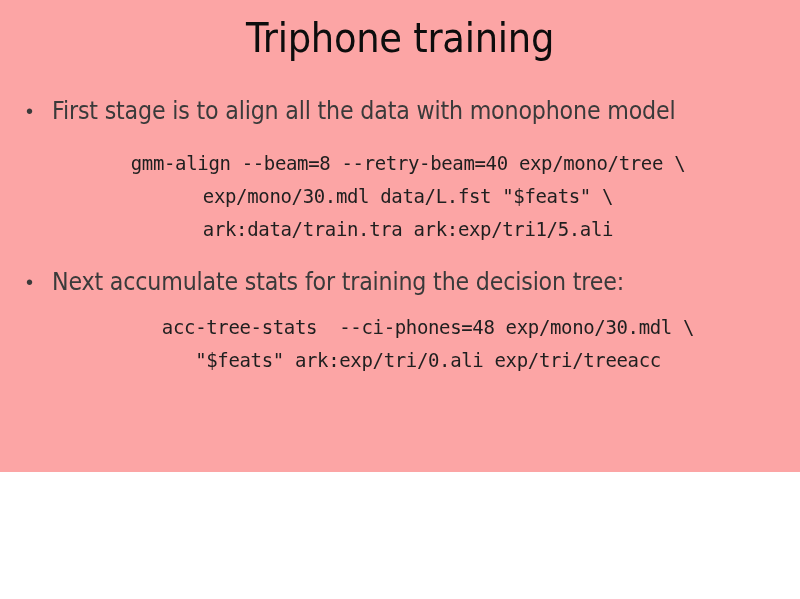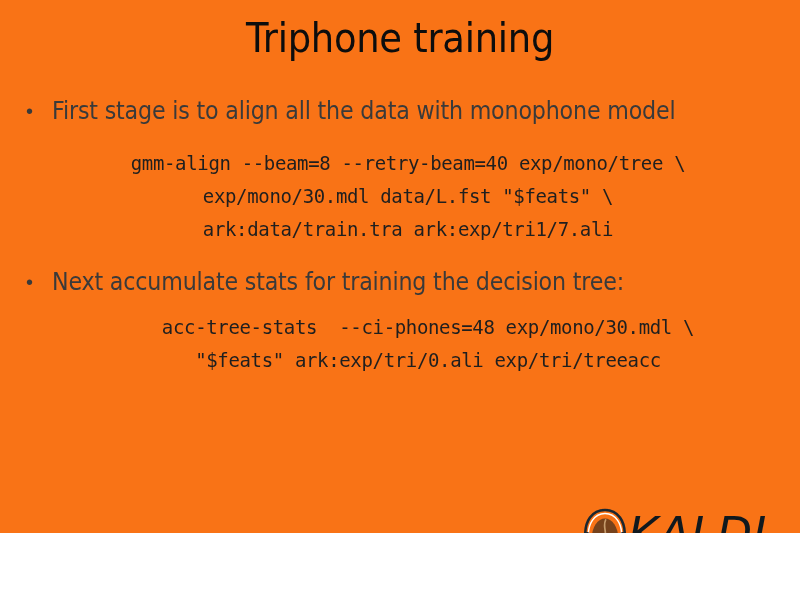--- a/index.html
+++ b/index.html
@@ -6,22 +6,22 @@
     margin: 0;
     padding: 0;
     background: #ffffff;
   }
   body {
     font-family: "Liberation Sans", sans-serif;
   }
   .slide {
     position: relative;
     width: 800px;
-    height: 533px;
-    background: #f97316;
+    height: 472px;
+    background: #fca5a5;
     overflow: hidden;
   }
 
   
   .slide-title {
     position: absolute;
     left: 0;
     top: 14px;
     width: 800px;
     text-align: center;
@@ -123,21 +123,21 @@
   <div class="slide-title">Triphone training</div>
 
   <div class="bullet-row" id="bullet-1">
     <span class="bullet-dot">•</span>
     <span class="bullet-text">First stage is to align all the data with monophone model</span>
   </div>
 
   <div class="code-block" id="code-1">
     <div class="code-line">gmm-align --beam=8 --retry-beam=40 exp/mono/tree \</div>
     <div class="code-line">exp/mono/30.mdl data/L.fst "$feats" \</div>
-    <div class="code-line">ark:data/train.tra ark:exp/tri1/7.ali</div>
+    <div class="code-line">ark:data/train.tra ark:exp/tri1/5.ali</div>
   </div>
 
   <div class="bullet-row" id="bullet-2">
     <span class="bullet-dot">•</span>
     <span class="bullet-text">Next accumulate stats for training the decision tree:</span>
   </div>
 
   <div class="code-block" id="code-2">
     <div class="code-line">acc-tree-stats  --ci-phones=48 exp/mono/30.mdl \</div>
     <div class="code-line">"$feats" ark:exp/tri/0.ali exp/tri/treeacc</div>

